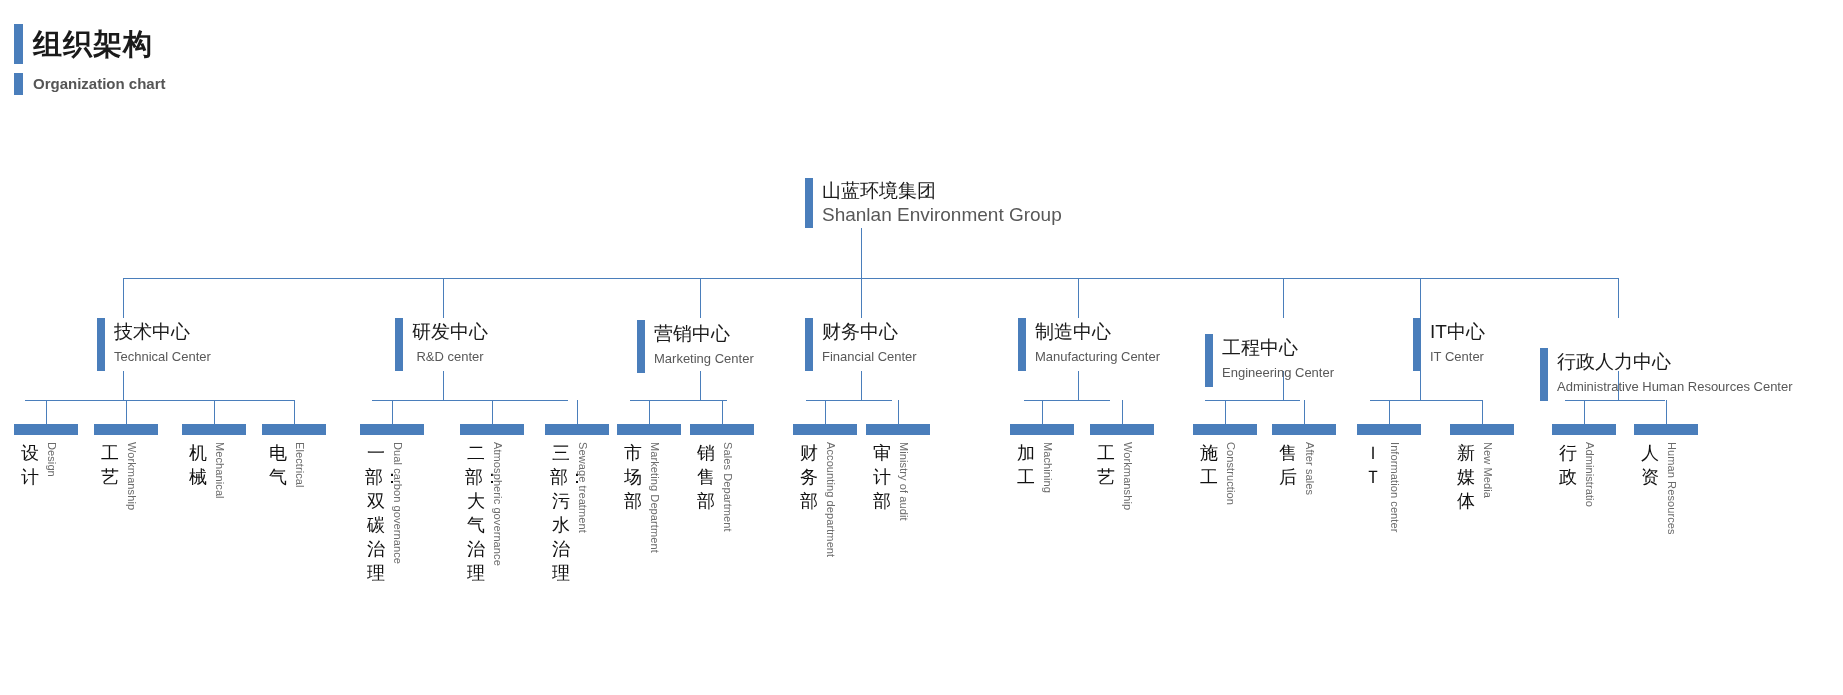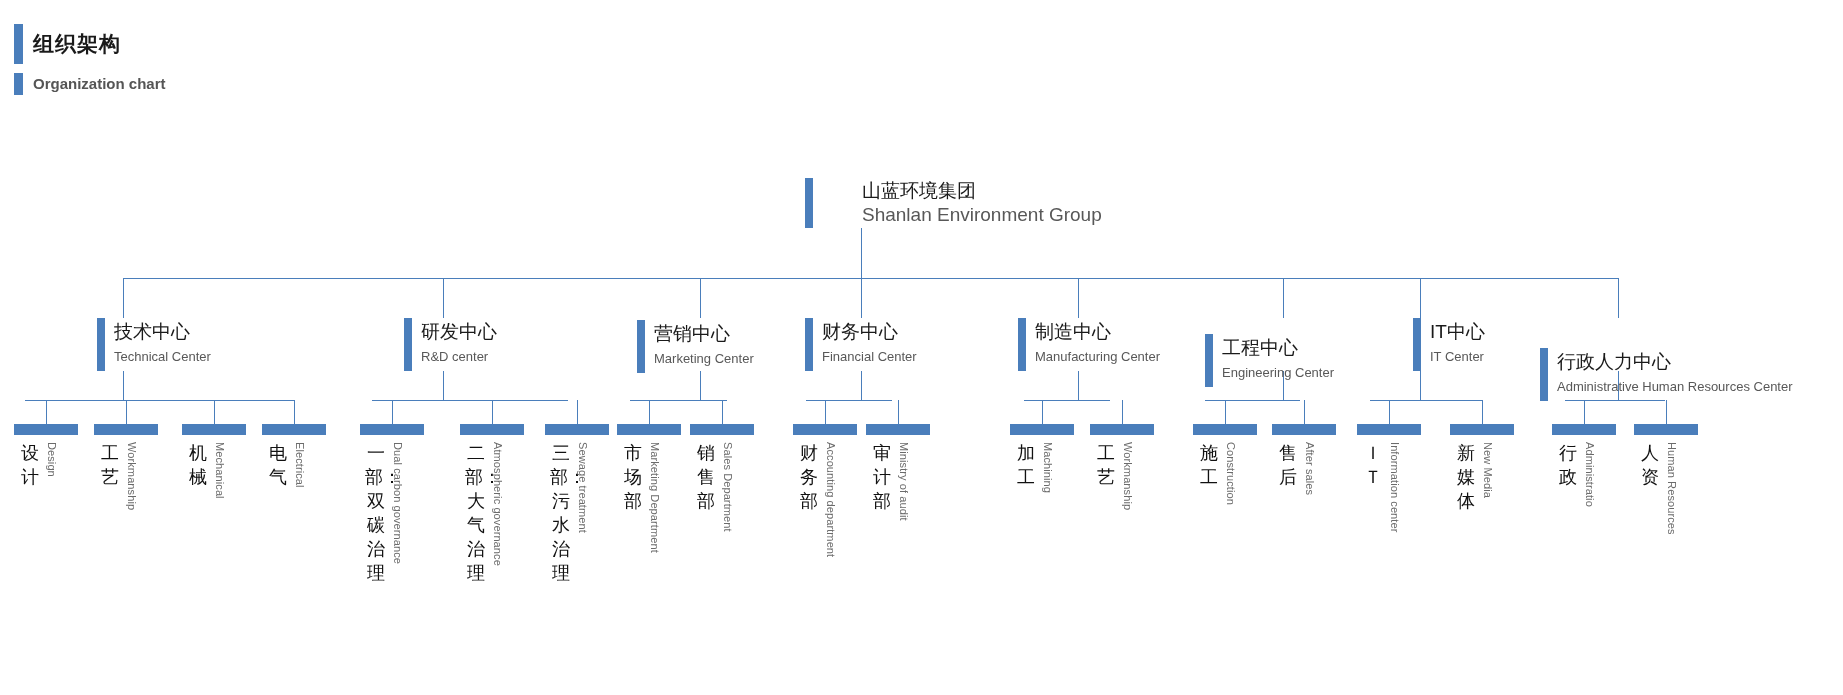--- a/index.html
+++ b/index.html
@@ -24,21 +24,21 @@
   .title-wrap { position: absolute; left: 14px; top: 24px; }
   .title-row { display: flex; align-items: flex-start; }
   .title-bar {
     width: 9px;
     background: #4a7ebb;
     flex: 0 0 9px;
   }
   .title-bar.t1 { height: 40px; }
   .title-bar.t2 { height: 22px; }
   .title-cn {
-    font-size: 21px;
+    font-size: 29px;
     font-weight: bold;
     line-height: 40px;
     padding-left: 10px;
     color: #1a1a1a;
     letter-spacing: 1px;
     white-space: nowrap;
   }
   .title-en {
     font-size: 15px;
     font-weight: bold;
@@ -126,21 +126,21 @@
     <div class="title-row">
       <div class="title-bar t1"></div>
       <div class="title-cn">组织架构</div>
     </div>
     <div class="title-row second">
       <div class="title-bar t2"></div>
       <div class="title-en">Organization chart</div>
     </div>
   </div>
 
-  <div class="node" id="root-node" style="left: 805px; top: 178px; gap: 40px;">
+  <div class="node" id="root-node" style="left: 805px; top: 178px;">
     <div class="node-bar" style="height: 50px;"></div>
     <div class="node-text">
       <div class="node-cn">山蓝环境集团</div>
       <div class="node-en">Shanlan Environment Group</div>
     </div>
   </div>
 
   <div id="connectors">
       <div class="line v" style="left: 861px; top: 228px; height: 50px;"></div>
       <div class="line h" style="left: 123px; top: 278px; width: 1495px;"></div>
@@ -189,21 +189,21 @@
       <div class="line v" style="left: 1666px; top: 400px; height: 24px;"></div>
     </div>
   <div id="centers-layer">
       <div class="node center-node" style="left: 97px; top: 318px;">
         <div class="node-bar" style="height:53px"></div>
         <div class="node-text">
           <div class="node-cn">技术中心</div>
           <div class="node-en">Technical Center</div>
         </div>
       </div>
-      <div class="node center-node" style="left: 404px; top: 318px;">
+      <div class="node center-node" style="left: 395px; top: 318px; text-align: center;">
         <div class="node-bar" style="height:53px"></div>
         <div class="node-text">
           <div class="node-cn">研发中心</div>
           <div class="node-en">R&amp;D center</div>
         </div>
       </div>
       <div class="node center-node" style="left: 637px; top: 320px;">
         <div class="node-bar" style="height:53px"></div>
         <div class="node-text">
           <div class="node-cn">营销中心</div>

